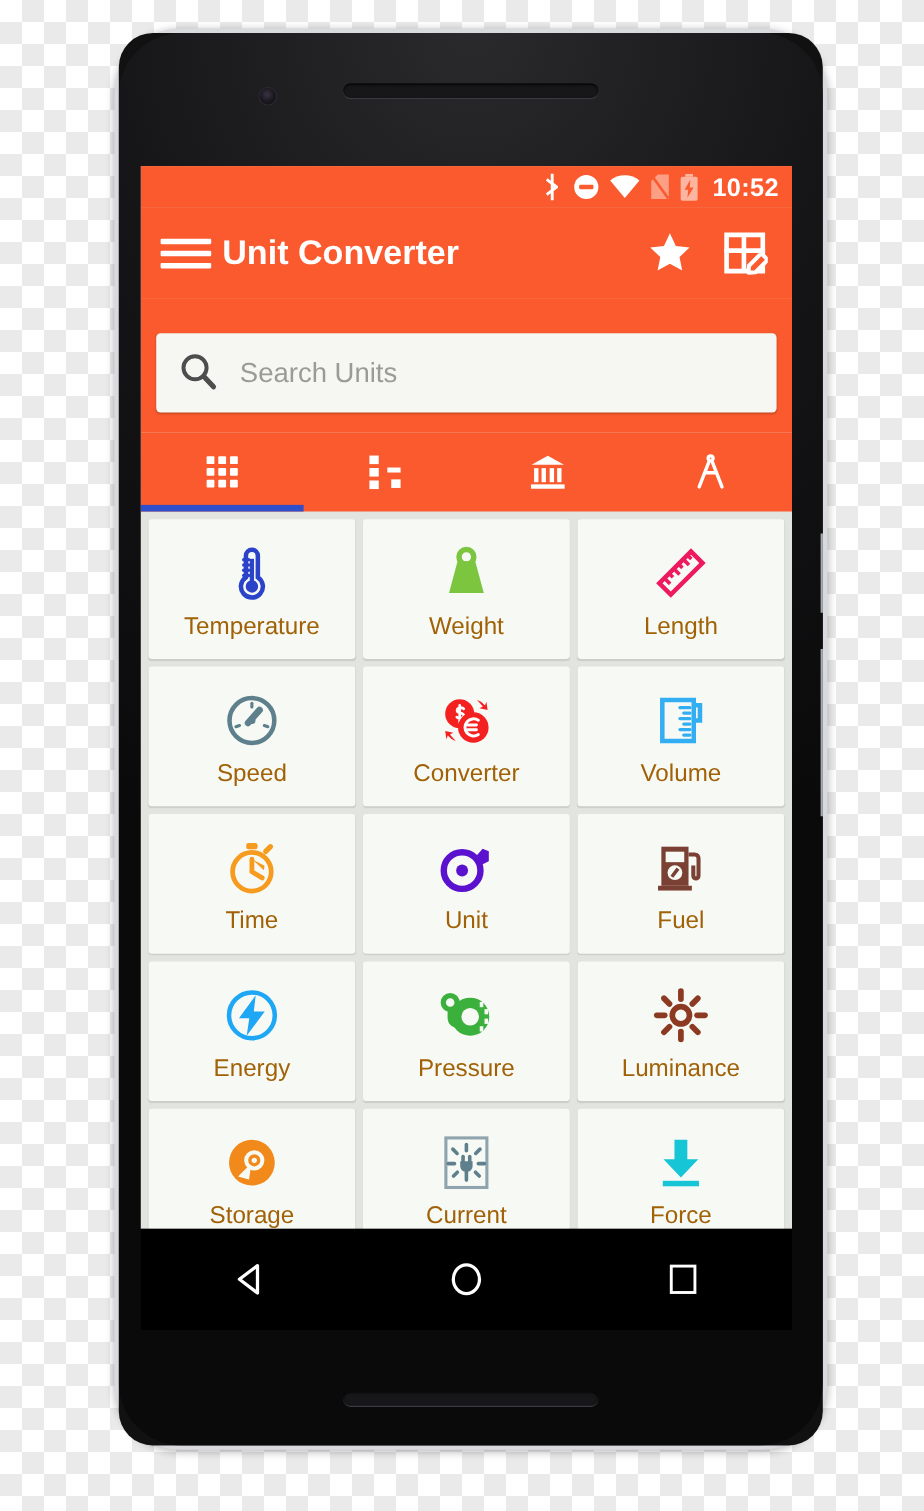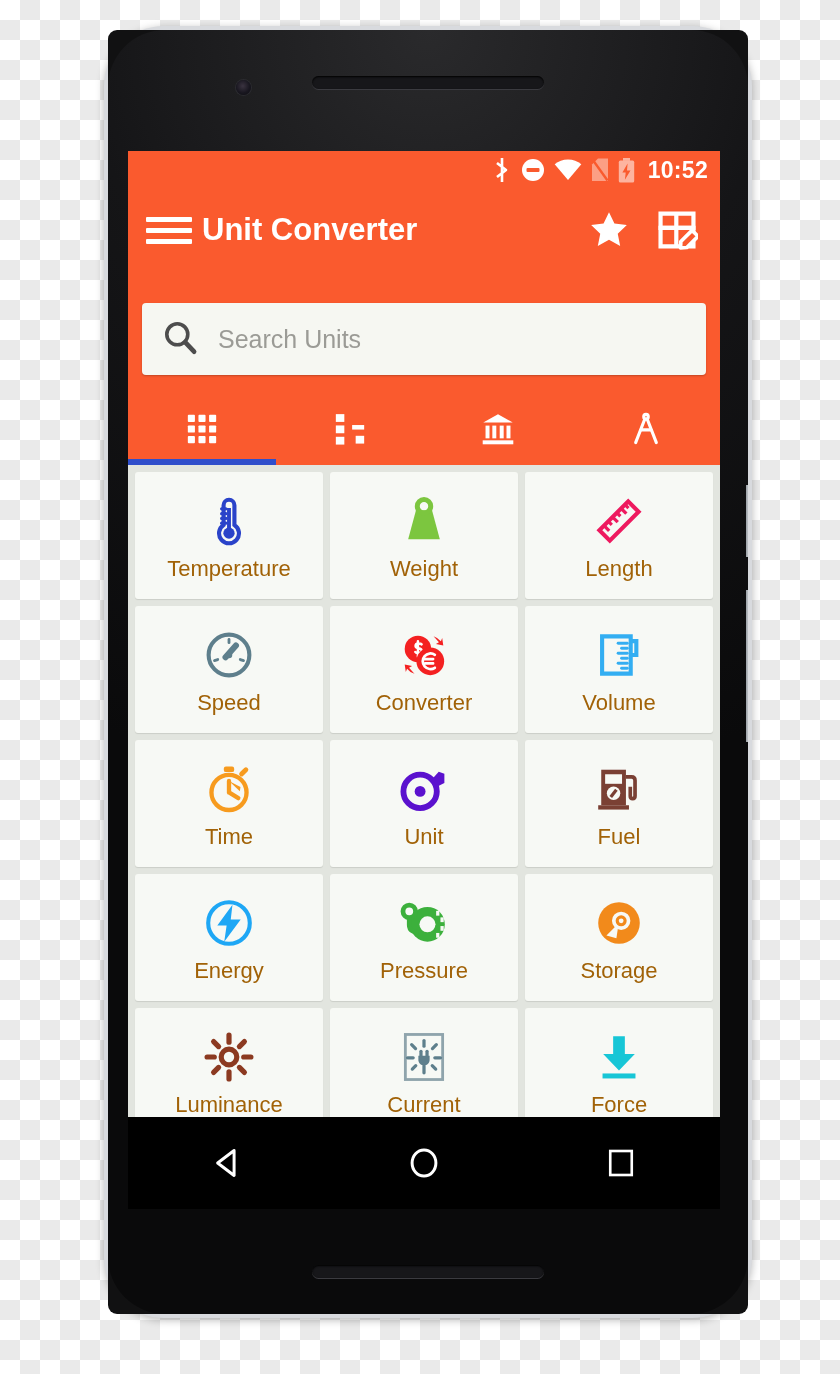--- a/index.html
+++ b/index.html
@@ -29,21 +29,21 @@
     border-radius: 60px;
     background: #d8dade;
     box-shadow: 0 2px 8px rgba(0,0,0,0.28);
   }
   #phone-body {
     position: absolute;
     left: 4px;
     top: 4px;
     right: 4px;
     bottom: 4px;
-    border-radius: 9px;
+    border-radius: 31px;
     background: #111112;
     overflow: hidden;
   }
   #phone-bezel {
     position: absolute;
     left: 0; top: 0; right: 0; bottom: 0;
     border-radius: 57px;
     background: radial-gradient(120% 60% at 50% 0%, #2a2a2c 0%, #151517 45%, #0a0a0b 100%);
   }
 
@@ -537,46 +537,46 @@
               <circle cx="5.2" cy="6.6" r="2.9" fill="none" stroke="#3CB03C" stroke-width="2.2"></circle>
               <path d="M5.2 9.5v3.4c0 2.6 2.2 3.6 4.2 3.2" fill="none" stroke="#3CB03C" stroke-width="2.2"></path>
             </svg>
           </span>
           <span class="tile-label">Pressure</span>
         </div>
 
         <div class="tile">
           <span class="tile-icon">
             <svg width="52" height="52" viewBox="0 0 24 24">
-              <circle cx="12" cy="12" r="9.6" fill="#F28A1B"></circle>
-              <circle cx="13" cy="11" r="3.4" fill="none" stroke="#f7f9f5" stroke-width="1.7"></circle>
-              <path d="M10.6 13.4L6.2 17.8l4.6 1.2 .6-4z" fill="#f7f9f5"></path>
-              <circle cx="13" cy="11" r="1.1" fill="#f7f9f5"></circle>
-            </svg>
-          </span>
-          <span class="tile-label">Storage</span>
-        </div>
-
-        <div class="tile">
-          <span class="tile-icon">
-            <svg width="52" height="52" viewBox="0 0 24 24">
               <circle cx="12" cy="12" r="3.6" fill="none" stroke="#8C3A21" stroke-width="2.4"></circle>
               <g stroke="#8C3A21" stroke-width="2.4" stroke-linecap="round">
                 <path d="M12 1.9v3.3"></path>
                   <path d="M12 18.8v3.3"></path>
                   <path d="M1.9 12h3.3"></path>
                   <path d="M18.8 12h3.3"></path>
                 <path d="M4.9 4.9l2.3 2.3"></path>
                   <path d="M16.8 16.8l2.3 2.3"></path>
                   <path d="M19.1 4.9l-2.3 2.3"></path>
                   <path d="M7.2 16.8l-2.3 2.3"></path>
               </g>
             </svg>
           </span>
           <span class="tile-label">Luminance</span>
+        </div>
+
+        <div class="tile">
+          <span class="tile-icon">
+            <svg width="52" height="52" viewBox="0 0 24 24">
+              <circle cx="12" cy="12" r="9.6" fill="#F28A1B"></circle>
+              <circle cx="13" cy="11" r="3.4" fill="none" stroke="#f7f9f5" stroke-width="1.7"></circle>
+              <path d="M10.6 13.4L6.2 17.8l4.6 1.2 .6-4z" fill="#f7f9f5"></path>
+              <circle cx="13" cy="11" r="1.1" fill="#f7f9f5"></circle>
+            </svg>
+          </span>
+          <span class="tile-label">Storage</span>
         </div>
 
         <div class="tile">
           <span class="tile-icon">
             <svg width="52" height="52" viewBox="0 0 24 24">
               <rect x="3.4" y="1.6" width="17.2" height="20.8" fill="none" stroke="#8FA4AC" stroke-width="1.3"></rect>
               <path d="M9.4 11.4h5.2v1.9c0 1.5-1.1 2.6-2.6 2.6s-2.6-1.1-2.6-2.6z" fill="#5E7F8C"></path>
               <g stroke="#5E7F8C" stroke-width="1.5" stroke-linecap="round">
                 <path d="M10.6 9.4v2"></path>
                   <path d="M13.4 9.4v2"></path>

